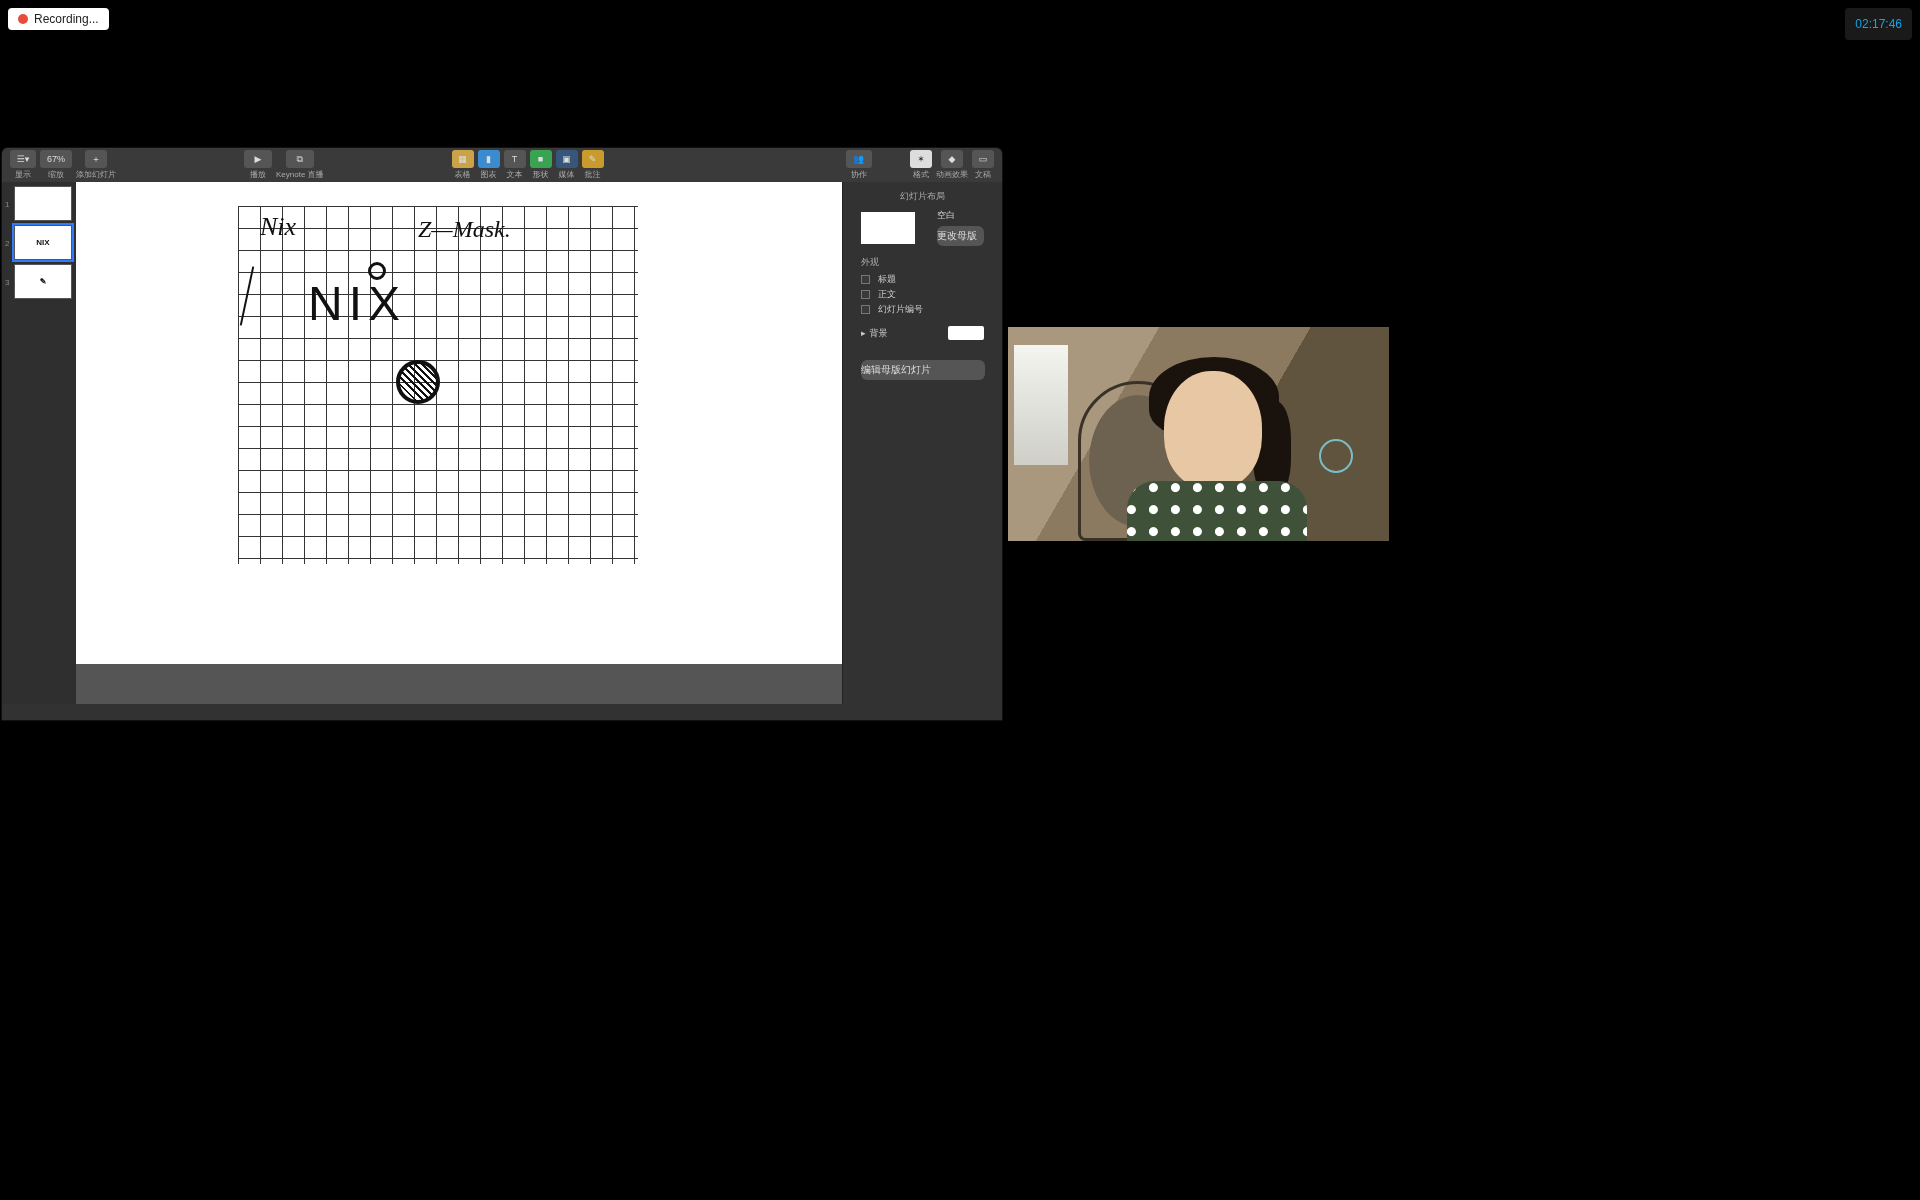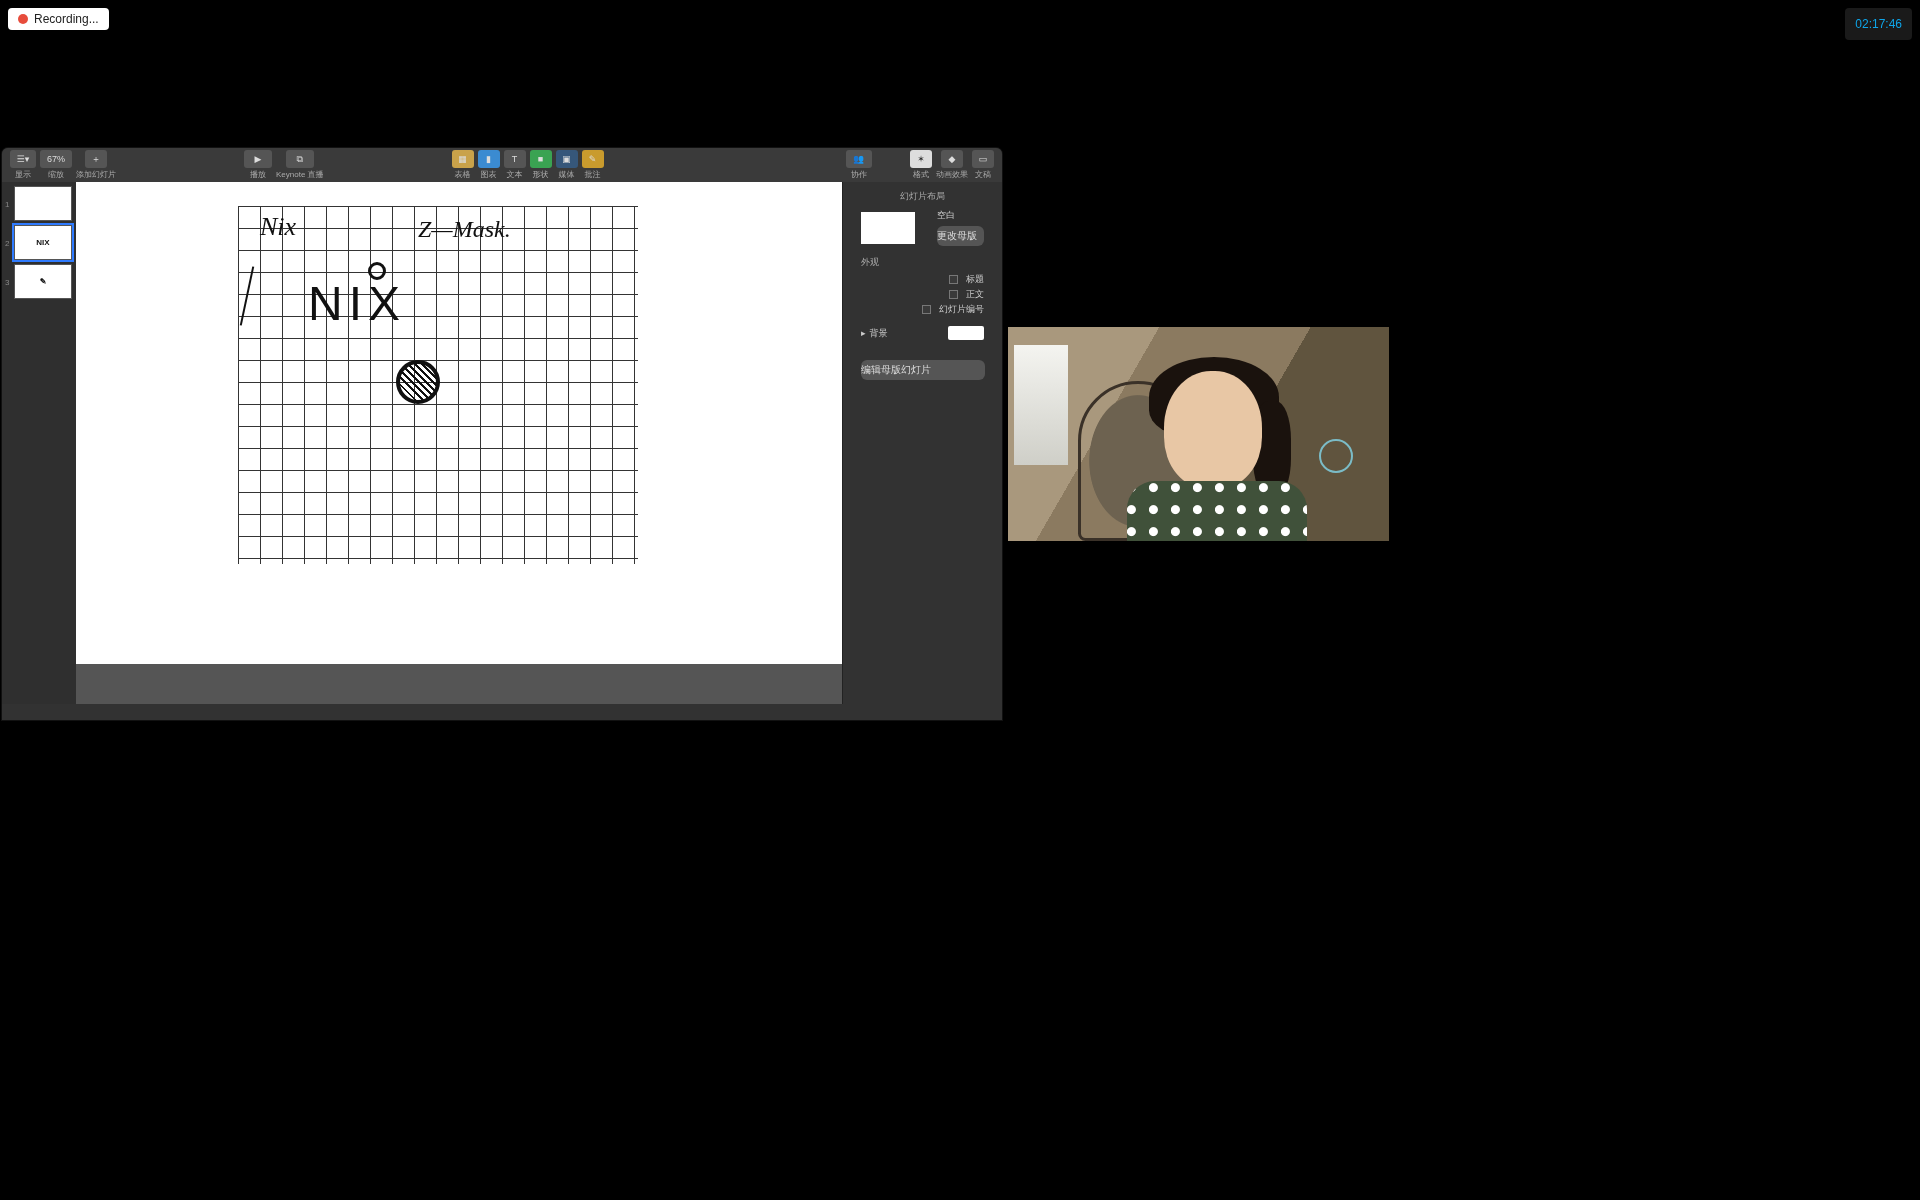--- a/index.html
+++ b/index.html
@@ -45,21 +45,21 @@
   .nix-big .i-stem{display:inline-block; background:repeating-linear-gradient(45deg,#111 0 3px, transparent 3px 6px); width:52px; height:100px; vertical-align:baseline; position:relative; top:4px;}
   .dot-big{position:absolute; left:158px; top:154px; width:44px; height:44px; border:4px solid #111; border-radius:50%; background:repeating-linear-gradient(45deg,#111 0 2px, transparent 2px 5px);}
   .pencil{position:absolute; left:8px; top:60px; width:2px; height:60px; background:#111; transform:rotate(12deg);}
   .inspector{ width:160px; background:#323232; border-left:1px solid #222; padding:6px 18px; font-size:9px; color:#ccc;}
   .insp-head{ text-align:center; color:#aaa; margin:2px 0 6px;}
   .layout-row{ display:flex; gap:22px; align-items:center; margin-bottom:4px;}
   .layout-prev{ width:54px; height:32px; background:#fff;}
   .layout-name{font-size:9px;}
   .insp-btn{ background:#555; color:#ddd; border-radius:6px; padding:3px 0; text-align:left; font-size:10px; width:100%;}
   .sec-title{ color:#aaa; margin:10px 0 4px; font-size:9px;}
-  .chk-row{ display:flex; align-items:center; gap:8px; margin:2px 0;justify-content:flex-end;}
+  .chk-row{ display:flex; align-items:center; gap:8px; margin:2px 0;}
   .chk{ width:9px; height:9px; border:1px solid #777; background:#3a3a3a;}
   .accordion{ display:flex; align-items:center; justify-content:space-between; margin:10px 0 2px;}
   .swatch{ width:36px; height:14px; background:#fff; border-radius:2px;}
   .webcam{ position:absolute; top:327px; left:1008px; width:381px; height:214px; background:linear-gradient(120deg,#a9987d 0 30%,#8b7a60 30% 60%,#60543e 60% 100%); overflow:hidden;}
   .webcam .window{position:absolute; left:6px; top:18px; width:54px; height:120px; background:linear-gradient(#f4f4f0,#cfcfc8);}
   .webcam .person{position:absolute; right:70px; bottom:-10px; width:210px; height:200px;}
   .person .head{position:absolute; left:55px; top:20px; width:98px; height:118px; background:#e8c7a5; border-radius:48% 48% 44% 44%;}
   .person .hair{position:absolute; left:40px; top:6px; width:130px; height:80px; background:#1a120d; border-radius:60% 60% 40% 40%;}
   .person .hair::after{content:""; position:absolute; right:-12px; top:44px; width:38px; height:96px; background:#1a120d; border-radius:40%;}
   .person .torso{position:absolute; left:18px; bottom:0; width:180px; height:70px; background:radial-gradient(circle at 20% 30%,#fff 0 4px,transparent 5px) 0 0/22px 22px,#40513a; border-radius:28px 28px 0 0;}

